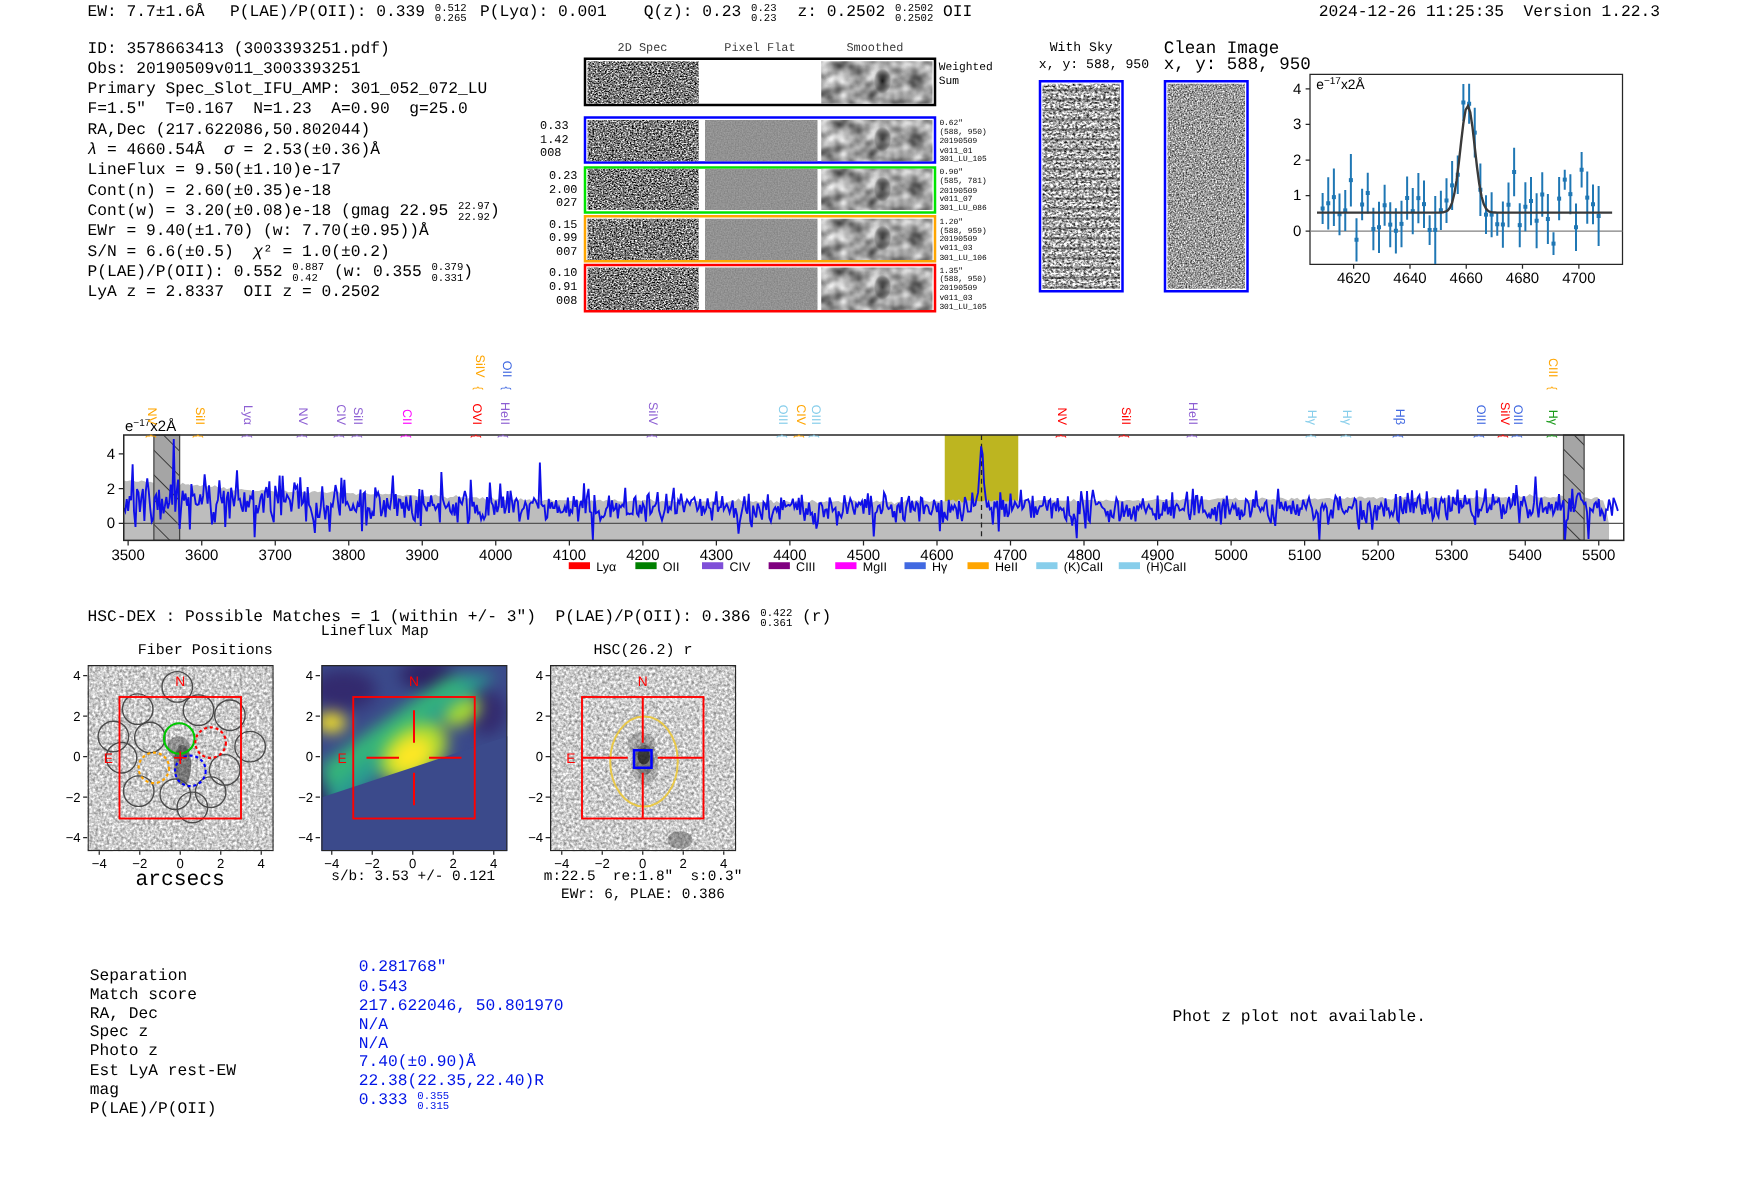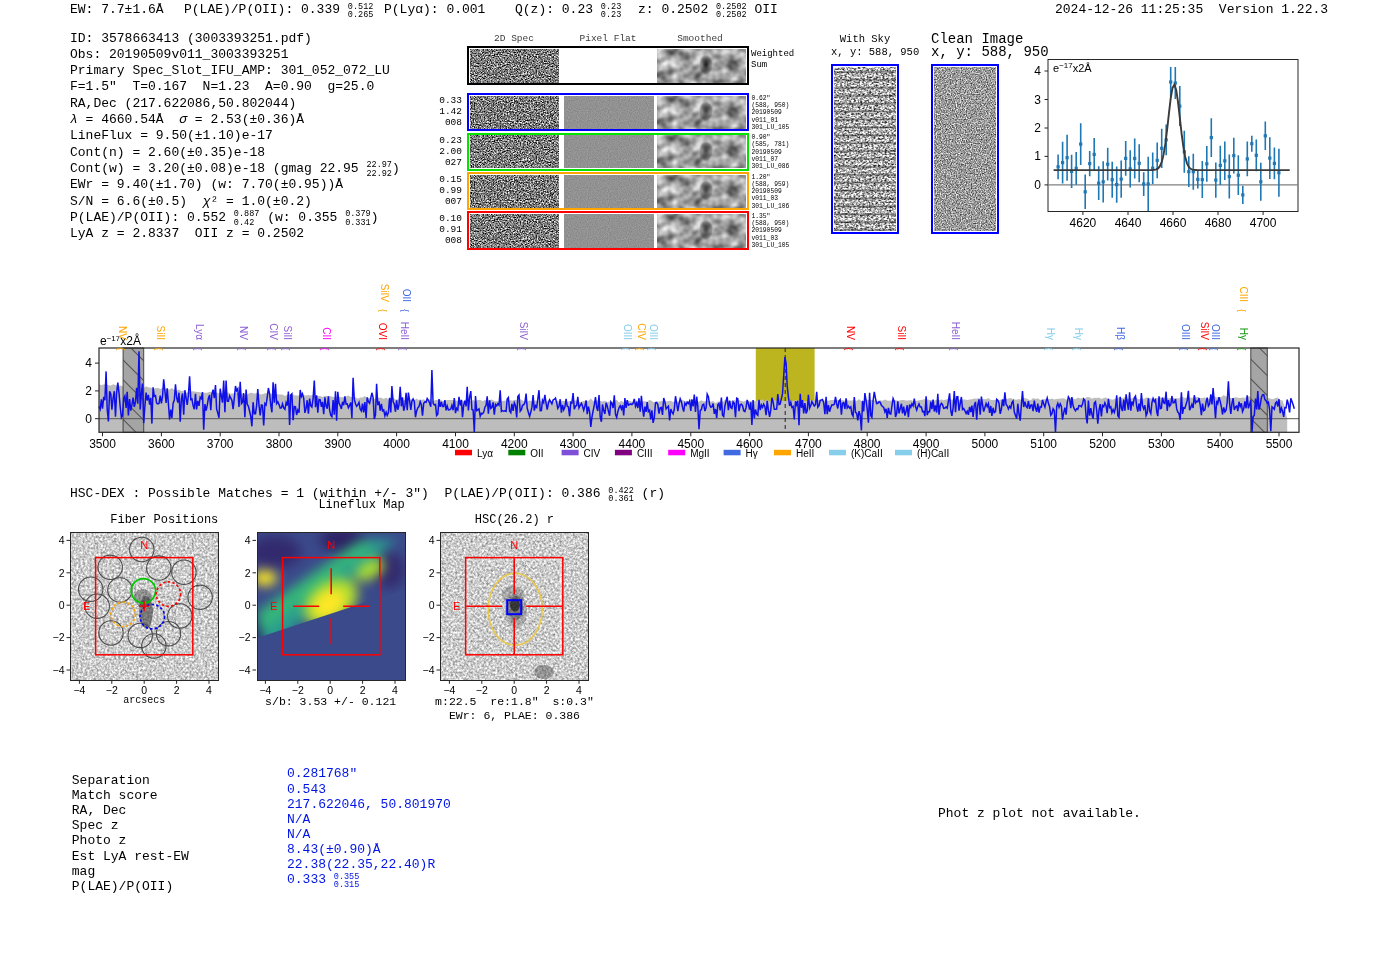--- a/index.html
+++ b/index.html
@@ -113,21 +113,21 @@
     <rect width="89" height="34" filter="url(#fNoise)"></rect>
   </svg>
 <svg style="left:564px;top:213.9px" width="90" height="34">
     <rect width="90" height="34" filter="url(#fFlat)"></rect>
   </svg>
 <svg style="left:656.5px;top:213.9px" width="89" height="34">
     <rect width="89" height="34" filter="url(#fSmooth)"></rect>
   </svg>
 <div style="position:absolute;left:684px;top:214.4px;width:40px;height:33px;background:radial-gradient(ellipse 9px 13px at 55% 48%, rgba(10,10,10,0.65), rgba(40,40,40,0.3) 62%, rgba(0,0,0,0) 78%)"></div>
 <div class="sm" style="left:751px;top:49px;font-size:9px;line-height:10.5px">Weighted<br>Sum</div>
-<div class="sm" style="left:432px;top:95.2px;width:30px;text-align:right;font-size:9.5px;line-height:11px">0.33<br>1.42<br>008</div>
+<div class="sm" style="left:432px;top:95.2px;width:30px;text-align:left;font-size:9.5px;line-height:11px">0.33<br>1.42<br>008</div>
 <div class="sm" style="left:751.5px;top:94.7px;font-size:6.3px;line-height:7.3px">0.62"<br>(588, 950)<br>20190509<br>v011_01<br>301_LU_105</div>
 <div class="sm" style="left:432px;top:134.6px;width:30px;text-align:right;font-size:9.5px;line-height:11px">0.23<br>2.00<br>027</div>
 <div class="sm" style="left:751.5px;top:134.1px;font-size:6.3px;line-height:7.3px">0.90"<br>(585, 781)<br>20190509<br>v011_07<br>301_LU_086</div>
 <div class="sm" style="left:432px;top:174.0px;width:30px;text-align:right;font-size:9.5px;line-height:11px">0.15<br>0.99<br>007</div>
 <div class="sm" style="left:751.5px;top:173.5px;font-size:6.3px;line-height:7.3px">1.20"<br>(588, 959)<br>20190509<br>v011_03<br>301_LU_106</div>
 <div class="sm" style="left:432px;top:213.4px;width:30px;text-align:right;font-size:9.5px;line-height:11px">0.10<br>0.91<br>008</div>
 <div class="sm" style="left:751.5px;top:212.9px;font-size:6.3px;line-height:7.3px">1.35"<br>(588, 950)<br>20190509<br>v011_03<br>301_LU_105</div>
 <div class="sm" style="left:831px;top:33px;width:68px;text-align:center;font-size:10.5px;line-height:12.5px">With Sky<br>x, y: 588, 950</div>
 <div class="sm" style="left:931px;top:33px;width:68px;text-align:center;font-size:14px;line-height:12.5px">Clean Image<br>x, y: 588, 950</div>
 <div style="position:absolute;left:831px;top:64px;width:64px;height:166px;border:2px solid #0000ff;background:#fff"></div>
@@ -419,23 +419,23 @@
     <line x1="28.5" y1="111.6" x2="32" y2="111.6" stroke="#262626" stroke-width="1"></line>
     <text x="26.5" y="115.4" font-family="Liberation Sans" font-size="10.5" text-anchor="end">−2</text>
     <line x1="138.6" y1="154.3" x2="138.6" y2="157.8" stroke="#262626" stroke-width="1"></line>
     <text x="138.6" y="168.3" font-family="Liberation Sans" font-size="10.5" text-anchor="middle">2</text>
     <line x1="28.5" y1="144.0" x2="32" y2="144.0" stroke="#262626" stroke-width="1"></line>
     <text x="26.5" y="147.8" font-family="Liberation Sans" font-size="10.5" text-anchor="end">−4</text>
     <line x1="171.0" y1="154.3" x2="171.0" y2="157.8" stroke="#262626" stroke-width="1"></line>
     <text x="171.0" y="168.3" font-family="Liberation Sans" font-size="10.5" text-anchor="middle">4</text>
   </svg>
 <div class="sm" style="left:70px;top:512.5px;width:148.3px;text-align:right;font-size:12px">Fiber Positions</div>
-<div class="sm" style="left:256.5px;top:498px;width:148.3px;text-align:right;font-size:12px">Lineflux Map</div>
+<div class="sm" style="left:256.5px;top:498px;width:148.3px;text-align:left;font-size:12px">Lineflux Map</div>
 <div class="sm" style="left:440.3px;top:512.5px;width:148.3px;text-align:center;font-size:12px">HSC(26.2) r</div>
-<div class="sm" style="left:70px;top:695px;width:148.3px;text-align:center;font-size:10px">arcsecs</div>
+<div class="sm" style="left:70px;top:695px;width:148.3px;text-align:center;font-size:17px">arcsecs</div>
 <div class="sm" style="left:236.5px;top:695px;width:188.3px;text-align:center;font-size:11.5px">s/b: 3.53 +/- 0.121</div>
 <div class="sm" style="left:420.3px;top:695px;width:188.3px;text-align:center;font-size:11.5px">m:22.5  re:1.8"  s:0.3"</div>
 <div class="sm" style="left:420.3px;top:709px;width:188.3px;text-align:center;font-size:11.5px">EWr: 6, PLAE: 0.386</div>
 <svg style="left:70px;top:532px" width="149" height="149" viewBox="0 0 149 149">
     <rect width="149" height="149" filter="url(#fCut)"></rect>
     <ellipse cx="76" cy="80" rx="7" ry="16" fill="rgba(35,35,35,0.5)"></ellipse>
     <ellipse cx="73" cy="66" rx="9" ry="9" fill="rgba(55,55,55,0.4)"></ellipse>
     <circle cx="71.8" cy="17.5" r="12.2" fill="none" stroke="#4a4a4a" stroke-width="1.1"></circle>
     <circle cx="40.2" cy="35.3" r="12.2" fill="none" stroke="#4a4a4a" stroke-width="1.1"></circle>
     <circle cx="88.8" cy="36.1" r="12.2" fill="none" stroke="#4a4a4a" stroke-width="1.1"></circle>
@@ -512,15 +512,15 @@
 <div class="t" style="left:71.8px;top:818.3px">Spec z</div>
 <div class="t" style="left:71.8px;top:833.4px">Photo z</div>
 <div class="t" style="left:71.8px;top:848.5px">Est LyA rest-EW</div>
 <div class="t" style="left:71.8px;top:863.6px">mag</div>
 <div class="t" style="left:71.8px;top:878.7px">P(LAE)/P(OII)</div>
 <div class="t blu" style="left:287px;top:766.4px">0.281768"</div>
 <div class="t blu" style="left:287px;top:781.5px">0.543</div>
 <div class="t blu" style="left:287px;top:796.6px">217.622046, 50.801970</div>
 <div class="t blu" style="left:287px;top:811.7px">N/A</div>
 <div class="t blu" style="left:287px;top:826.8px">N/A</div>
-<div class="t blu" style="left:287px;top:841.9px">8.43(±0.90)Å</div>
+<div class="t blu" style="left:287px;top:841.9px">7.40(±0.90)Å</div>
 <div class="t blu" style="left:287px;top:857.0px">22.38(22.35,22.40)R</div>
 <div class="t blu" style="left:287px;top:872.1px">0.333 <span class="stk ">0.355<br>0.315</span></div>
 <div class="t" style="left:938px;top:806px">Phot z plot not available.</div>
 </body></html>

